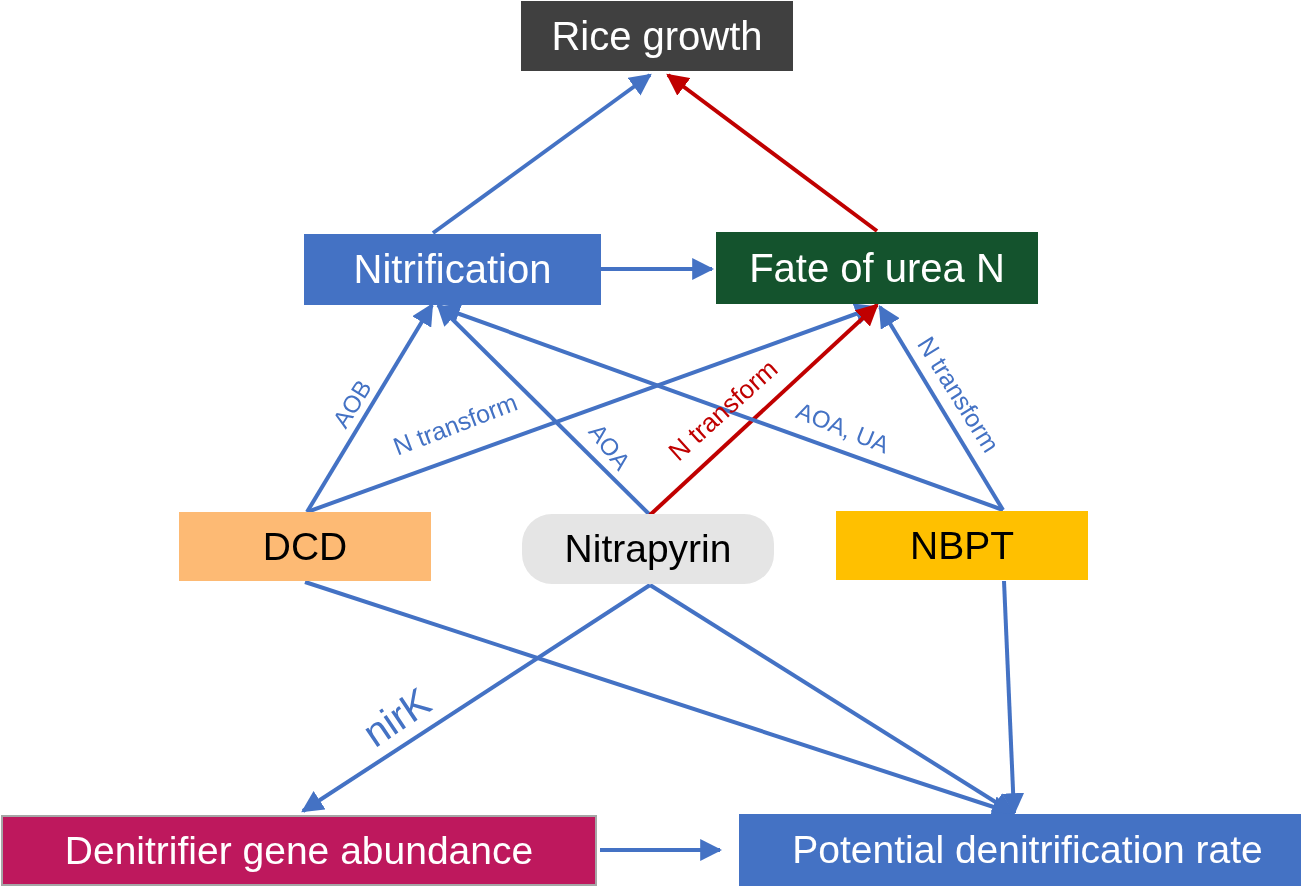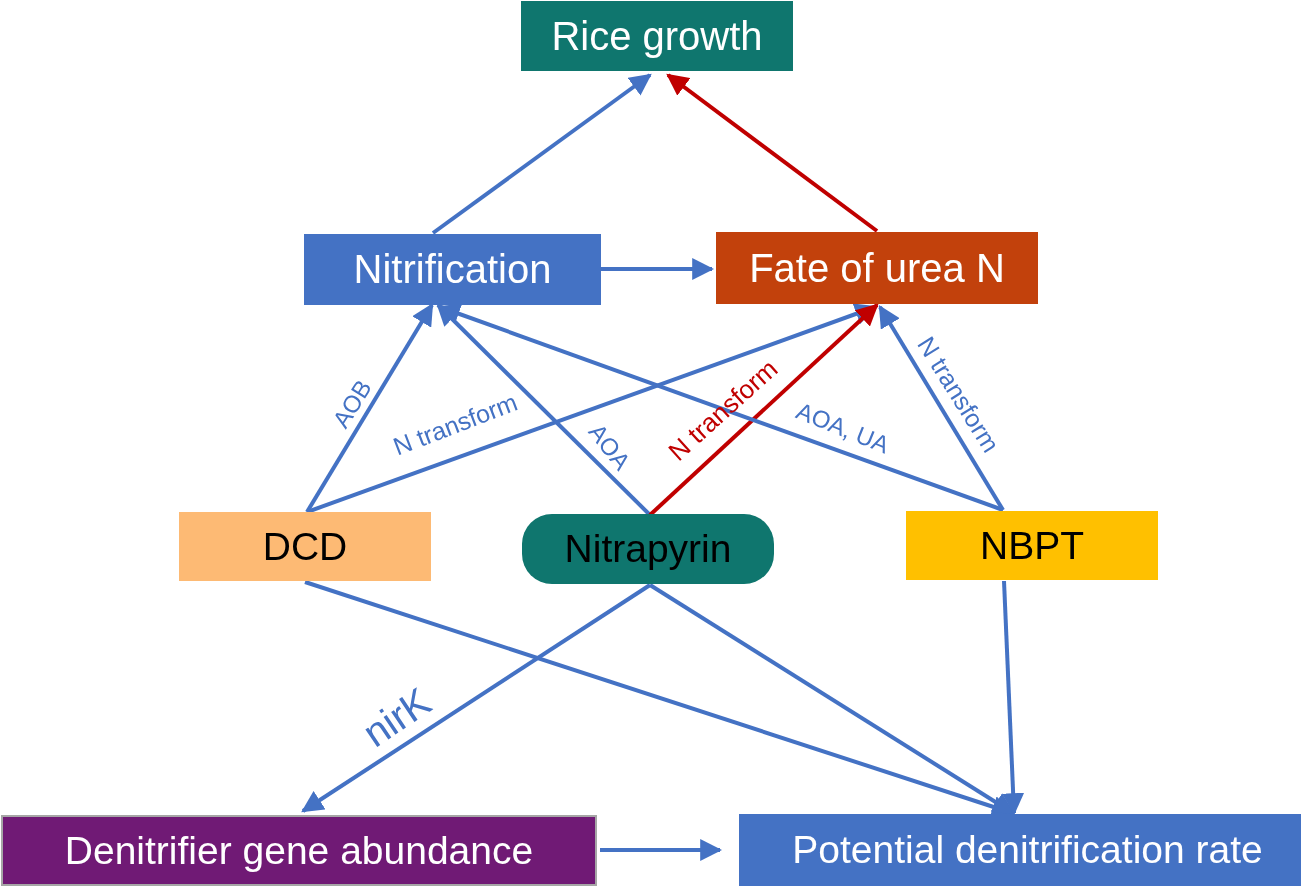--- a/index.html
+++ b/index.html
@@ -7,21 +7,21 @@
            font-family: "Liberation Sans", sans-serif; }
     svg#edges { position: absolute; left: 0; top: 0; width: 1301px; height: 886px; }
     .node { position: absolute; display: flex; align-items: center; justify-content: center;
             box-sizing: border-box; white-space: nowrap; }
     .node span { display: block; }
     #n-rice { left: 521px; top: 1px; width: 272px; height: 70px; font-size: 40px; color: #fff; }
     #n-nitr { left: 304px; top: 234px; width: 297px; height: 71px; font-size: 40px; color: #fff; }
     #n-fate { left: 716px; top: 232px; width: 322px; height: 72px; font-size: 40px; color: #fff; }
     #n-dcd  { left: 179px; top: 512px; width: 252px; height: 69px; font-size: 39px; color: #000; }
     #n-nitp { left: 522px; top: 514px; width: 252px; height: 70px; font-size: 39px; color: #000; }
-    #n-nbpt { left: 906px; top: 511px; width: 252px; height: 69px; font-size: 39px; color: #000; }
+    #n-nbpt { left: 836px; top: 511px; width: 252px; height: 69px; font-size: 39px; color: #000; }
     #n-deni { left: 1px; top: 815px; width: 596px; height: 71px; font-size: 39px; color: #fff;
               border: 2px solid #a6a6a6; }
     #n-pdr  { left: 724px; top: 814px; width: 577px; height: 72px; font-size: 39px; color: #fff; margin-left: 15px; }
     .lbl { position: absolute; white-space: nowrap; transform-origin: center center;
            font-size: 24px; line-height: 1; }
   </style>
 </head>
 <body>
 
 <svg id="edges" xmlns="http://www.w3.org/2000/svg" viewBox="0 0 1301 886">
@@ -44,39 +44,39 @@
       <line x1="1003" y1="510" x2="440" y2="307" stroke="#4472c4" stroke-width="4" marker-end="url(#ah-blue)"></line>
       <line x1="1003" y1="510" x2="880" y2="307" stroke="#4472c4" stroke-width="4" marker-end="url(#ah-blue)"></line>
       <line x1="305" y1="582" x2="1012" y2="813" stroke="#4472c4" stroke-width="4" marker-end="url(#ah-blue)"></line>
       <line x1="650" y1="585" x2="303" y2="811" stroke="#4472c4" stroke-width="4" marker-end="url(#ah-blue)"></line>
       <line x1="650" y1="585" x2="1013" y2="813" stroke="#4472c4" stroke-width="4" marker-end="url(#ah-blue)"></line>
       <line x1="1004" y1="581" x2="1014" y2="813" stroke="#4472c4" stroke-width="4" marker-end="url(#ah-blue)"></line>
       <line x1="600" y1="850" x2="720" y2="850" stroke="#4472c4" stroke-width="4" marker-end="url(#ah-blue)"></line>
     </g>
 </svg>
 
-<div class="node" id="n-rice" style="background: #0f766e;">
+<div class="node" id="n-rice" style="background: #404040;">
   <span>Rice growth</span>
 </div>
 <div class="node" id="n-nitr" style="background: rgb(68, 114, 196);">
   <span>Nitrification</span>
 </div>
-<div class="node" id="n-fate" style="background: #c2410c;">
+<div class="node" id="n-fate" style="background: #14532d;">
   <span>Fate of urea N</span>
 </div>
 <div class="node" id="n-dcd" style="background: #fdba74;">
   <span>DCD</span>
 </div>
-<div class="node" id="n-nitp" style="background: #0f766e; border-radius: 30px;">
+<div class="node" id="n-nitp" style="background: #e5e5e5; border-radius: 30px;">
   <span>Nitrapyrin</span>
 </div>
 <div class="node" id="n-nbpt" style="background: rgb(255, 192, 0);">
   <span>NBPT</span>
 </div>
-<div class="node" id="n-deni" style="background: #701a75;">
+<div class="node" id="n-deni" style="background: #be185d;">
   <span>Denitrifier gene abundance</span>
 </div>
 <div class="node" id="n-pdr" style="background: rgb(68, 114, 196);">
   <span>Potential denitrification rate</span>
 </div>
 
 <div class="lbl" id="l-aob" style="font-size: 24px; color: rgb(68, 114, 196); left: 326.5px; top: 392px; transform: rotate(-58deg);">AOB</div>
 <div class="lbl" id="l-dcdfate" style="font-size: 25px; color: rgb(68, 114, 196); left: 389.5px; top: 411.5px; transform: rotate(-21deg);">N transform</div>
 <div class="lbl" id="l-aoa" style="font-size: 24px; color: rgb(68, 114, 196); left: 583.5px; top: 435px; transform: rotate(52deg);">AOA</div>
 <div class="lbl" id="l-nitpfate" style="font-size: 26px; color: rgb(192, 0, 0); left: 655px; top: 397px; transform: rotate(-42deg);">N transform</div>

